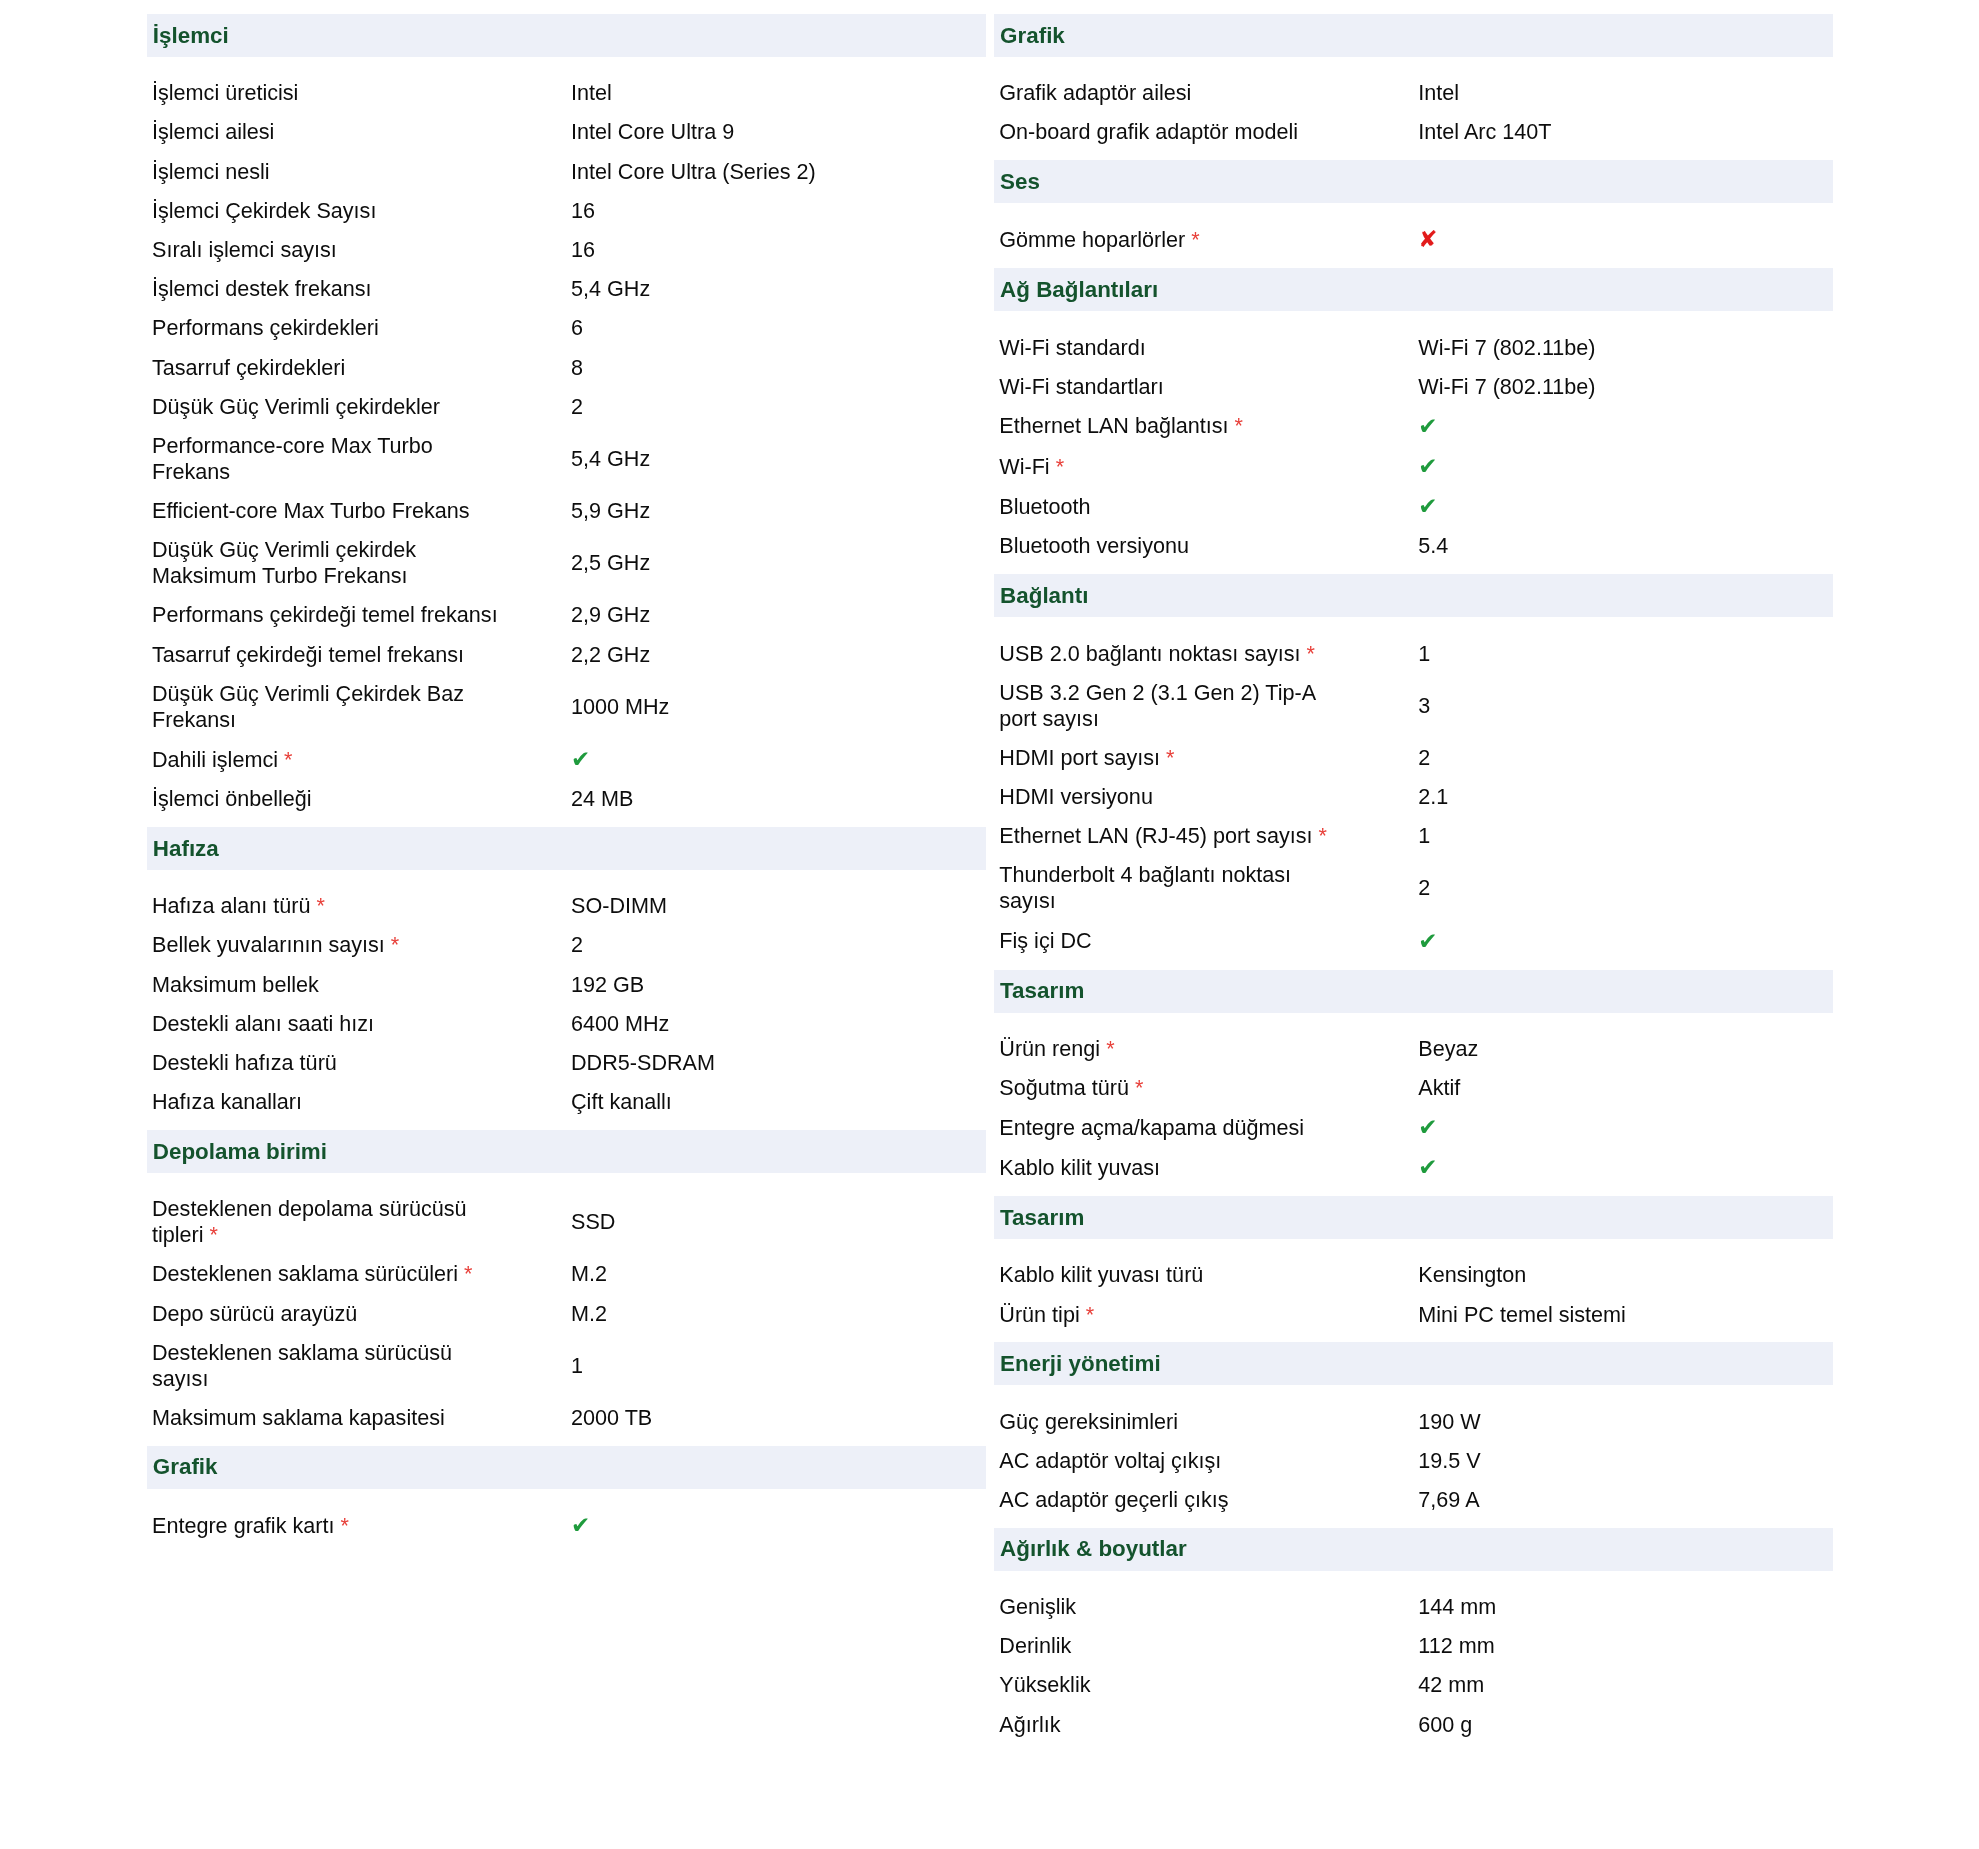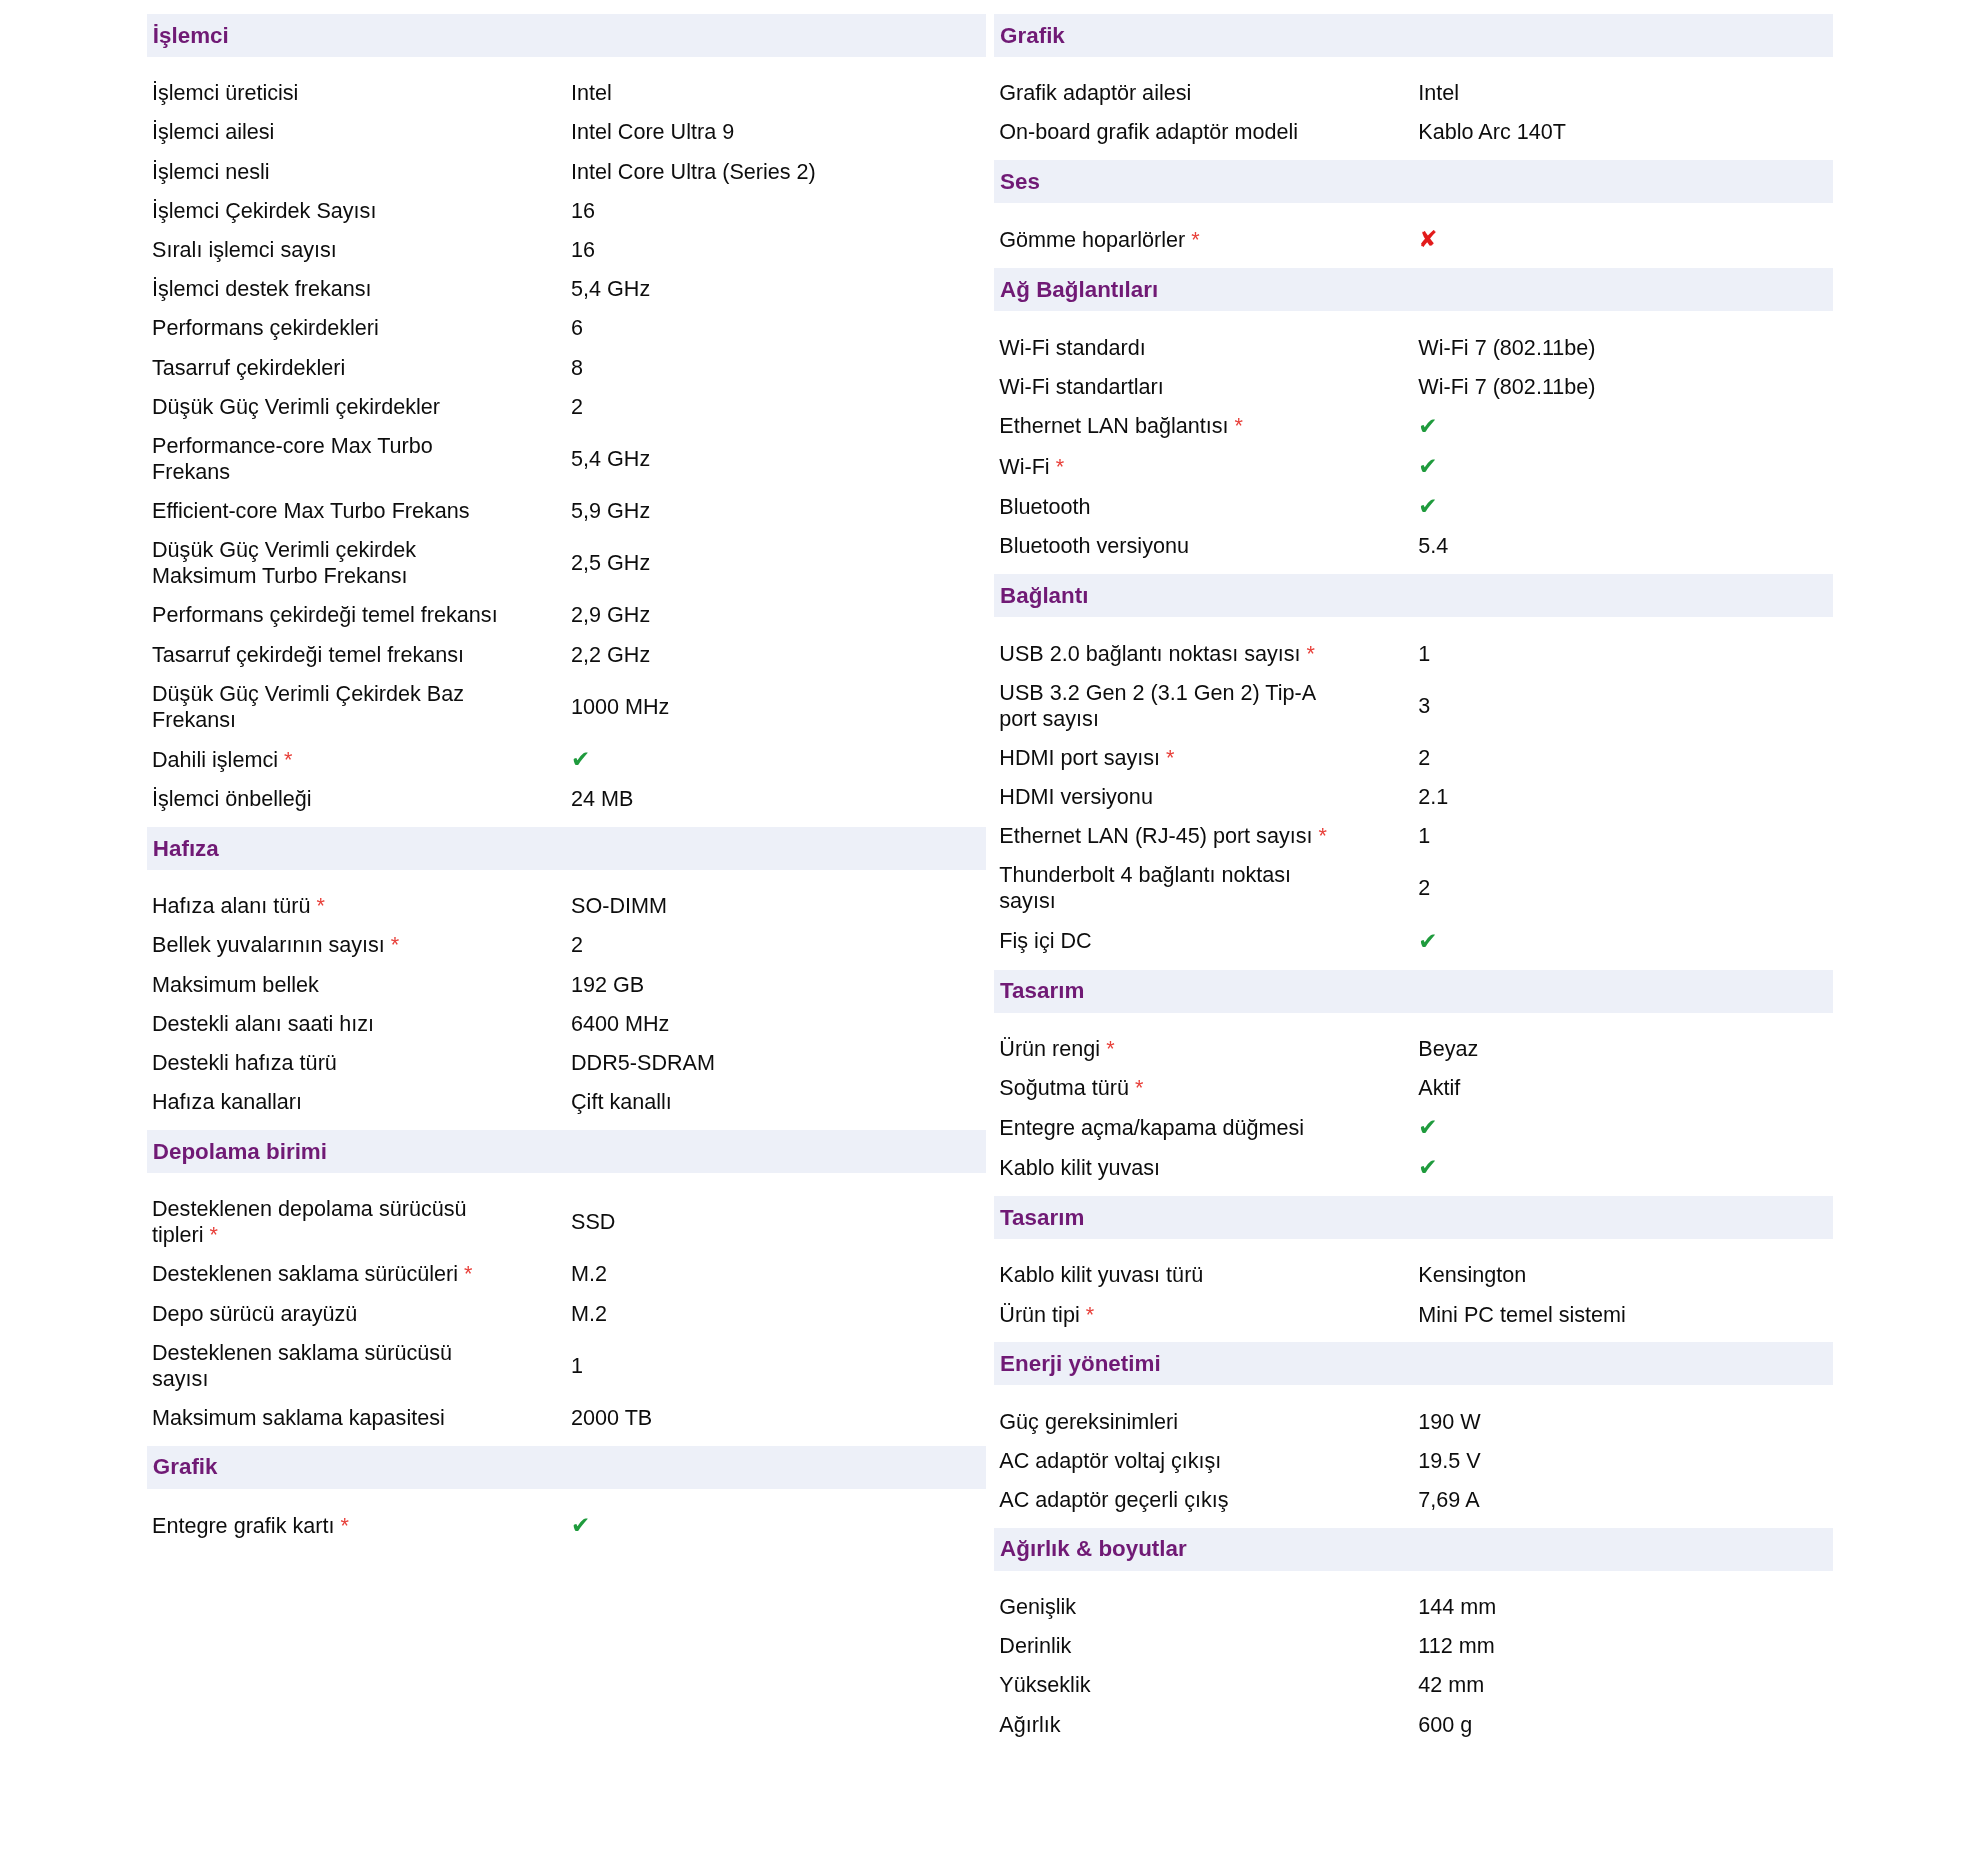--- a/index.html
+++ b/index.html
@@ -7,21 +7,21 @@
     width:1980px;height:1849px;overflow:hidden;background:#ffffff;
     font-family:"Liberation Sans","DejaVu Sans",sans-serif;
     font-size:21.6px;color:#0d0d0d;
   }
   .wrap{margin:14px 0 0 147px;display:flex;gap:8.3px;}
   .col{width:839px;flex:0 0 839px;}
   .section{margin-bottom:8.3px;}
   .section-header{
     height:43px;background:var(--band-bg,#edf0f8);
     display:flex;align-items:center;padding-left:5.8px;
-    font-weight:bold;font-size:22.4px;color:#701a75;
+    font-weight:bold;font-size:22.4px;color:#14532d;
     margin-bottom:16.6px;
   }
   .spec-row{display:flex;align-items:center;padding:6.6px 0 6.6px 5px;line-height:26px;justify-content:space-between;}
   .spec-label{flex:0 0 347px;margin-right:72px;}
   .spec-value{flex:1;min-width:0;}
   .req{color:var(--asterisk,#e8403a);}
   .check{color:var(--check,#1f9b3d);font-size:23px;line-height:26px;}
   .cross{color:var(--cross,#e21b1b);font-size:23px;line-height:26px;}
 </style>
 </head>
@@ -179,21 +179,21 @@
         <div class="section-header">
           <span>Grafik</span>
         </div>
         <div class="section-rows">
           <div class="spec-row">
             <div class="spec-label"><span>Grafik adaptör ailesi</span></div>
             <div class="spec-value"><span>Intel</span></div>
           </div>
           <div class="spec-row">
             <div class="spec-label"><span>On-board grafik adaptör modeli</span></div>
-            <div class="spec-value"><span>Kablo Arc 140T</span></div>
+            <div class="spec-value"><span>Intel Arc 140T</span></div>
           </div>
         </div>
       </div>
       <div class="section">
         <div class="section-header">
           <span>Ses</span>
         </div>
         <div class="section-rows">
           <div class="spec-row">
             <div class="spec-label"><span>Gömme hoparlörler</span> <span class="req">*</span></div>

